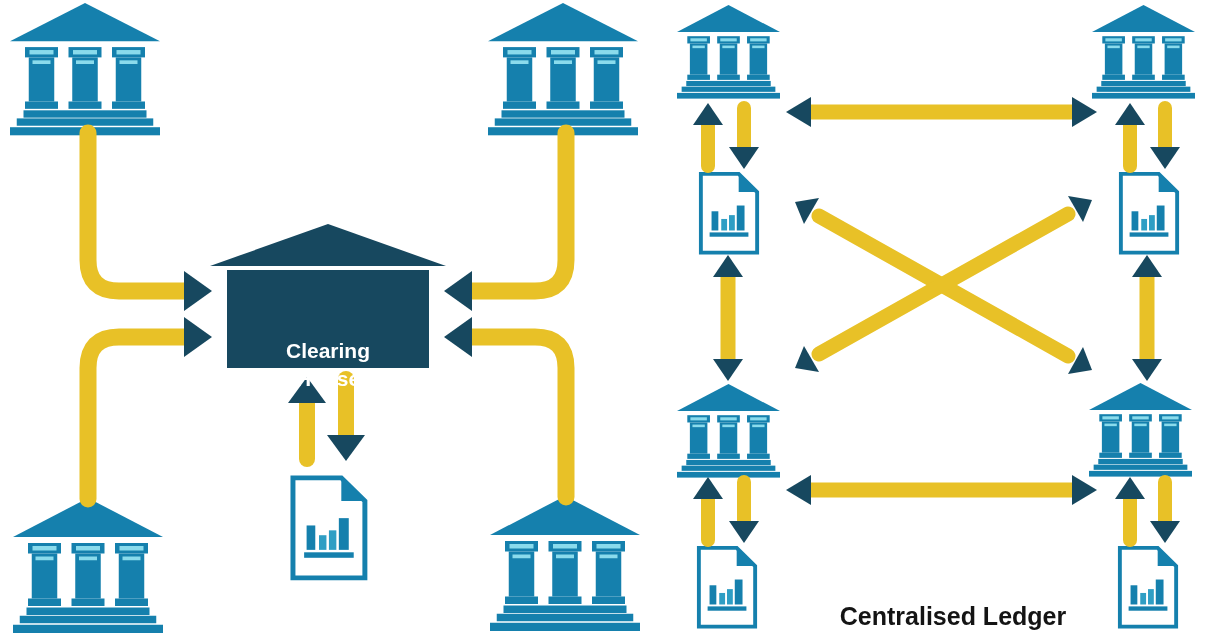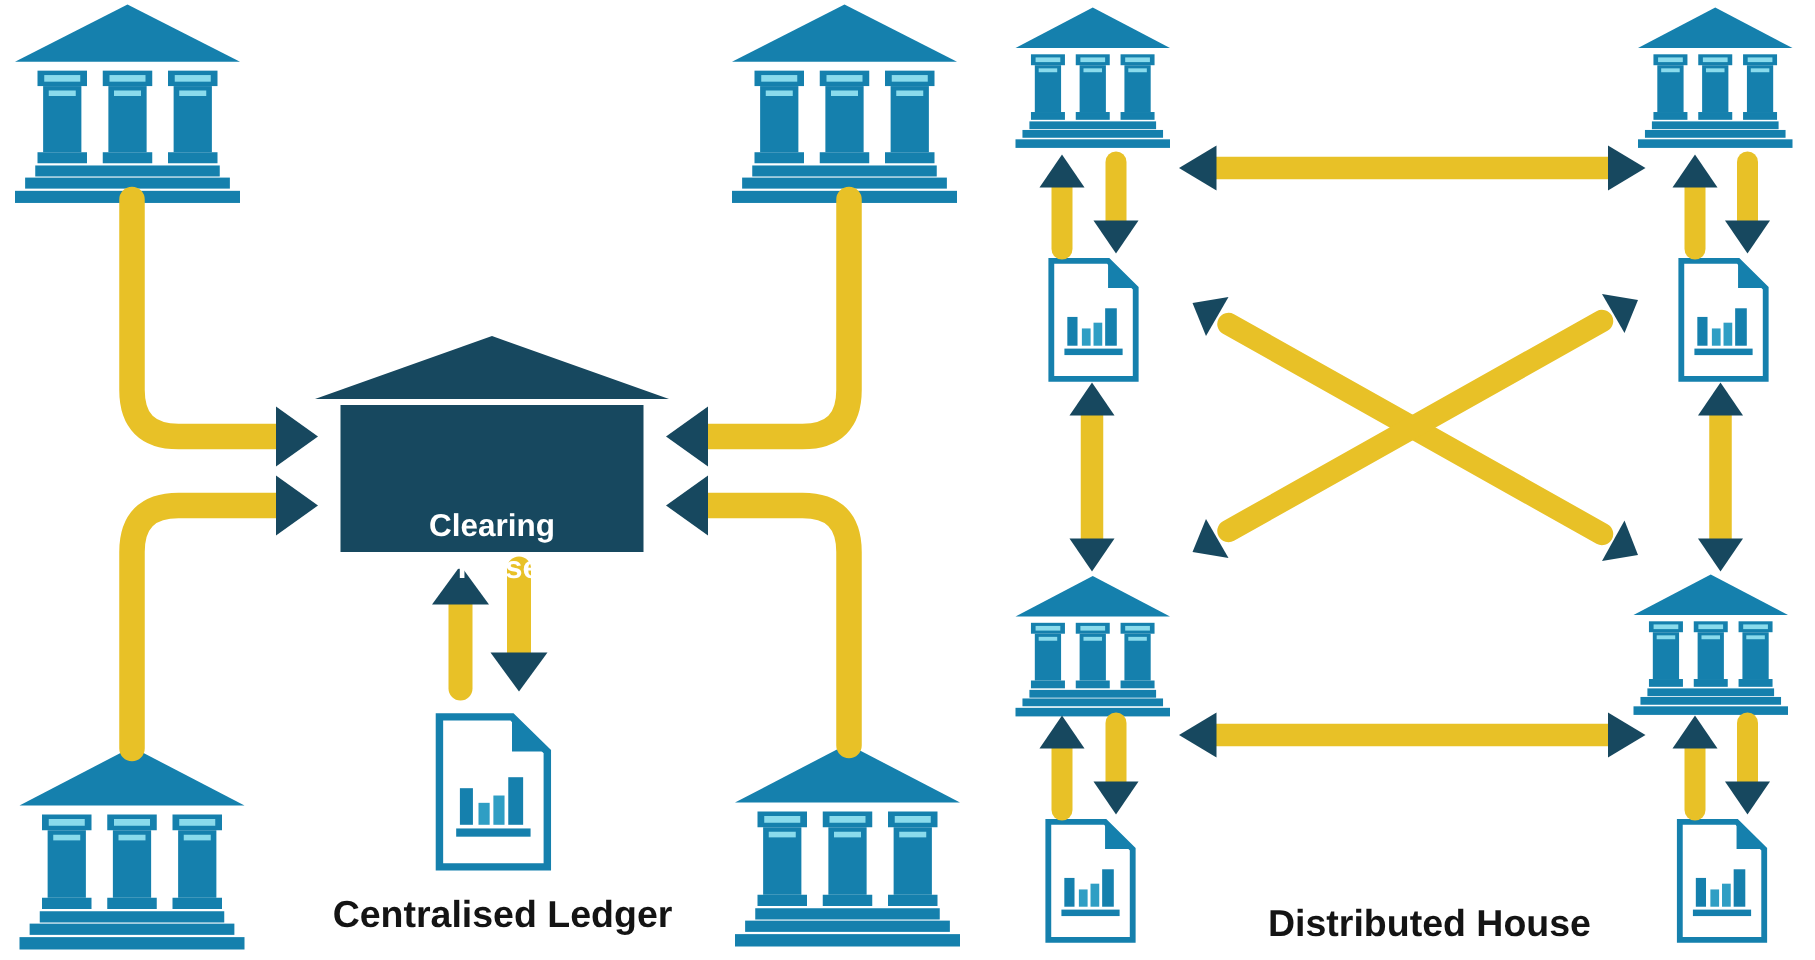--- a/index.html
+++ b/index.html
@@ -182,17 +182,16 @@
     <g>
       <path class="yel" stroke-width="15" d="M819,354 L1068,214"></path>
       <polygon class="fn" points="795,368 819,372 804,346"></polygon>
       <polygon class="fn" points="1092,200 1083,222 1068,196"></polygon>
     </g>
   </svg>
 
   <div class="hub-label">Clearing
 House</div>
 
-  <div id="caption-left" class="caption">Centralised Ledger</div>
 
-  <div id="caption-right" class="caption">Distributed House</div>
+  <div id="caption-right" class="caption">Centralised Ledger</div>
 
 </div>
 
 </body></html>

